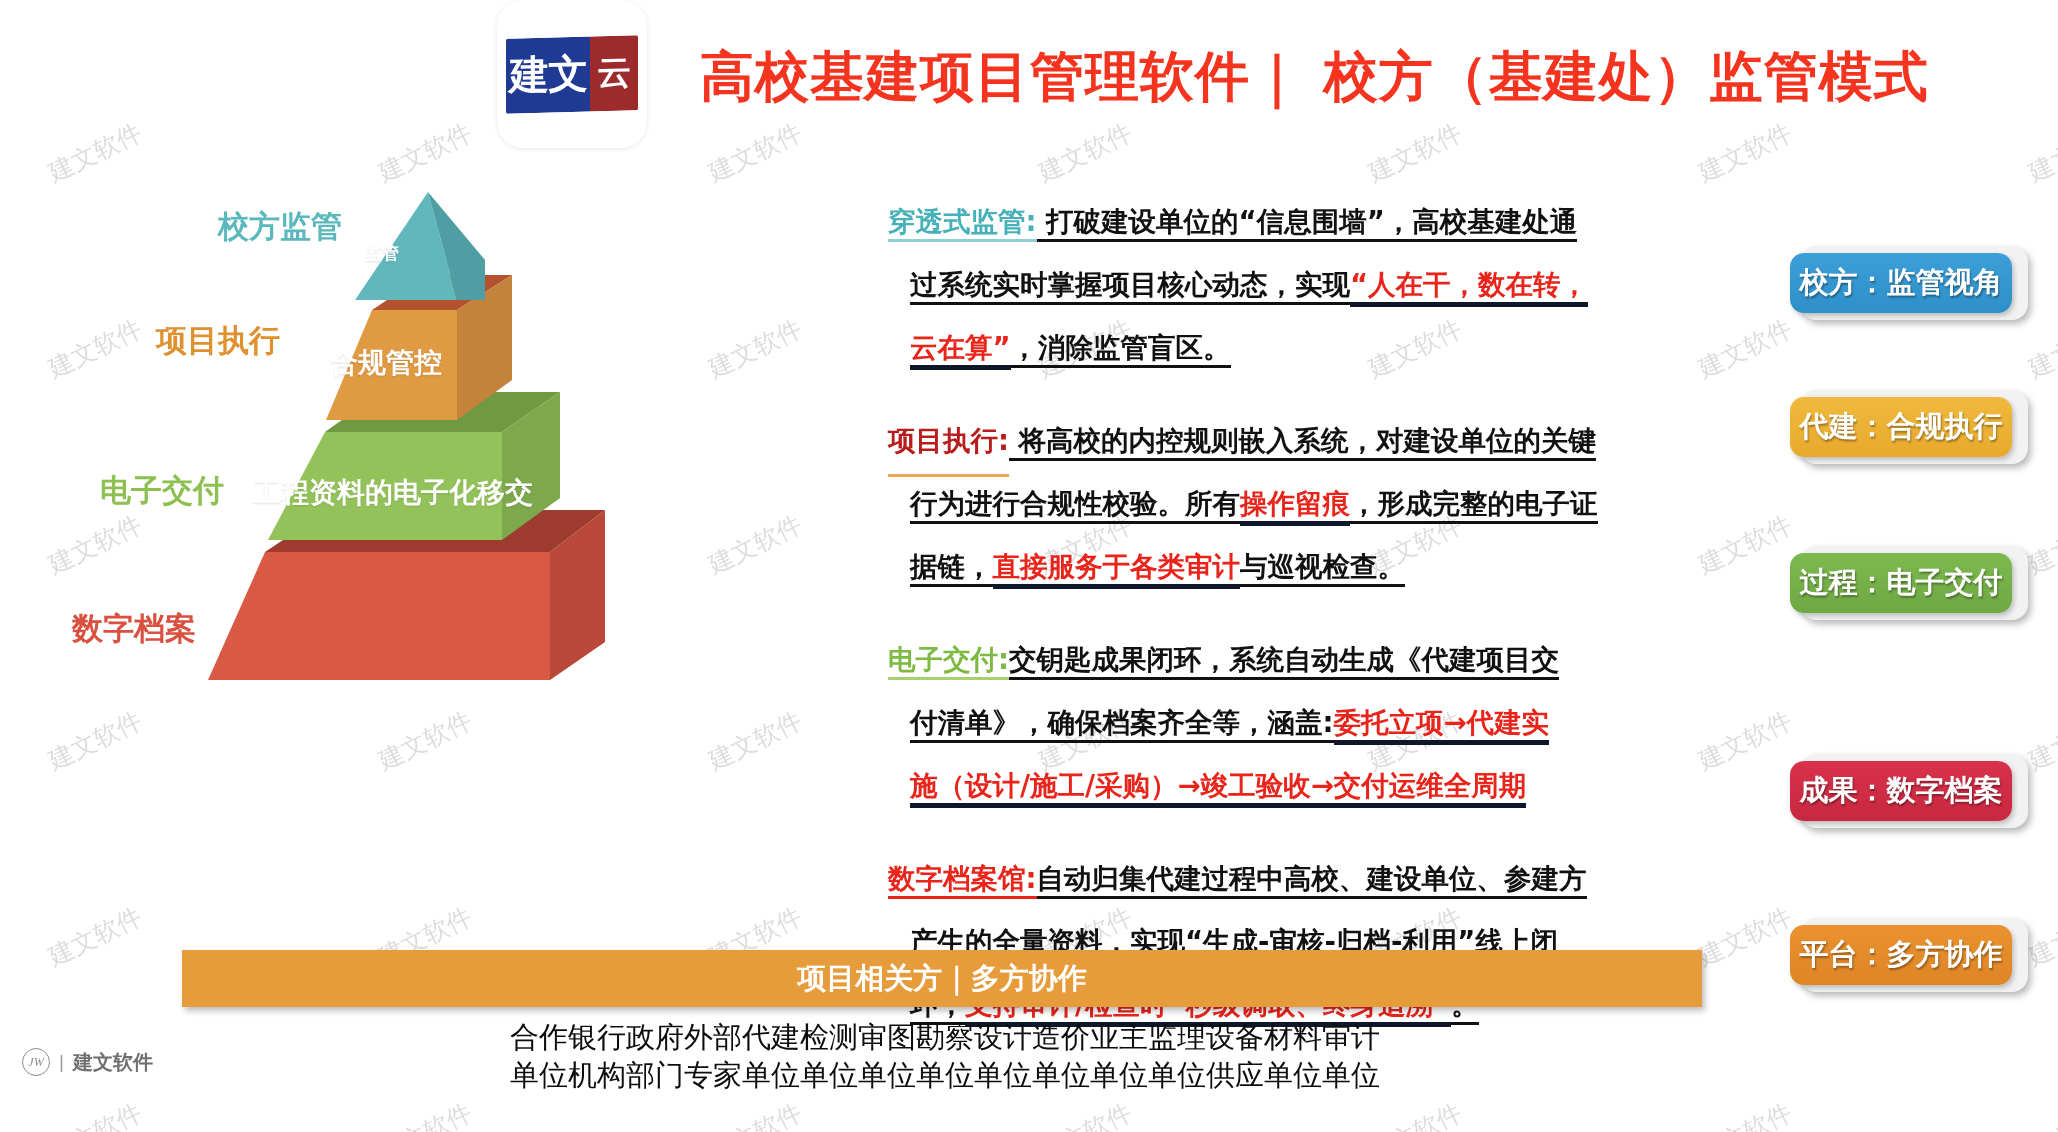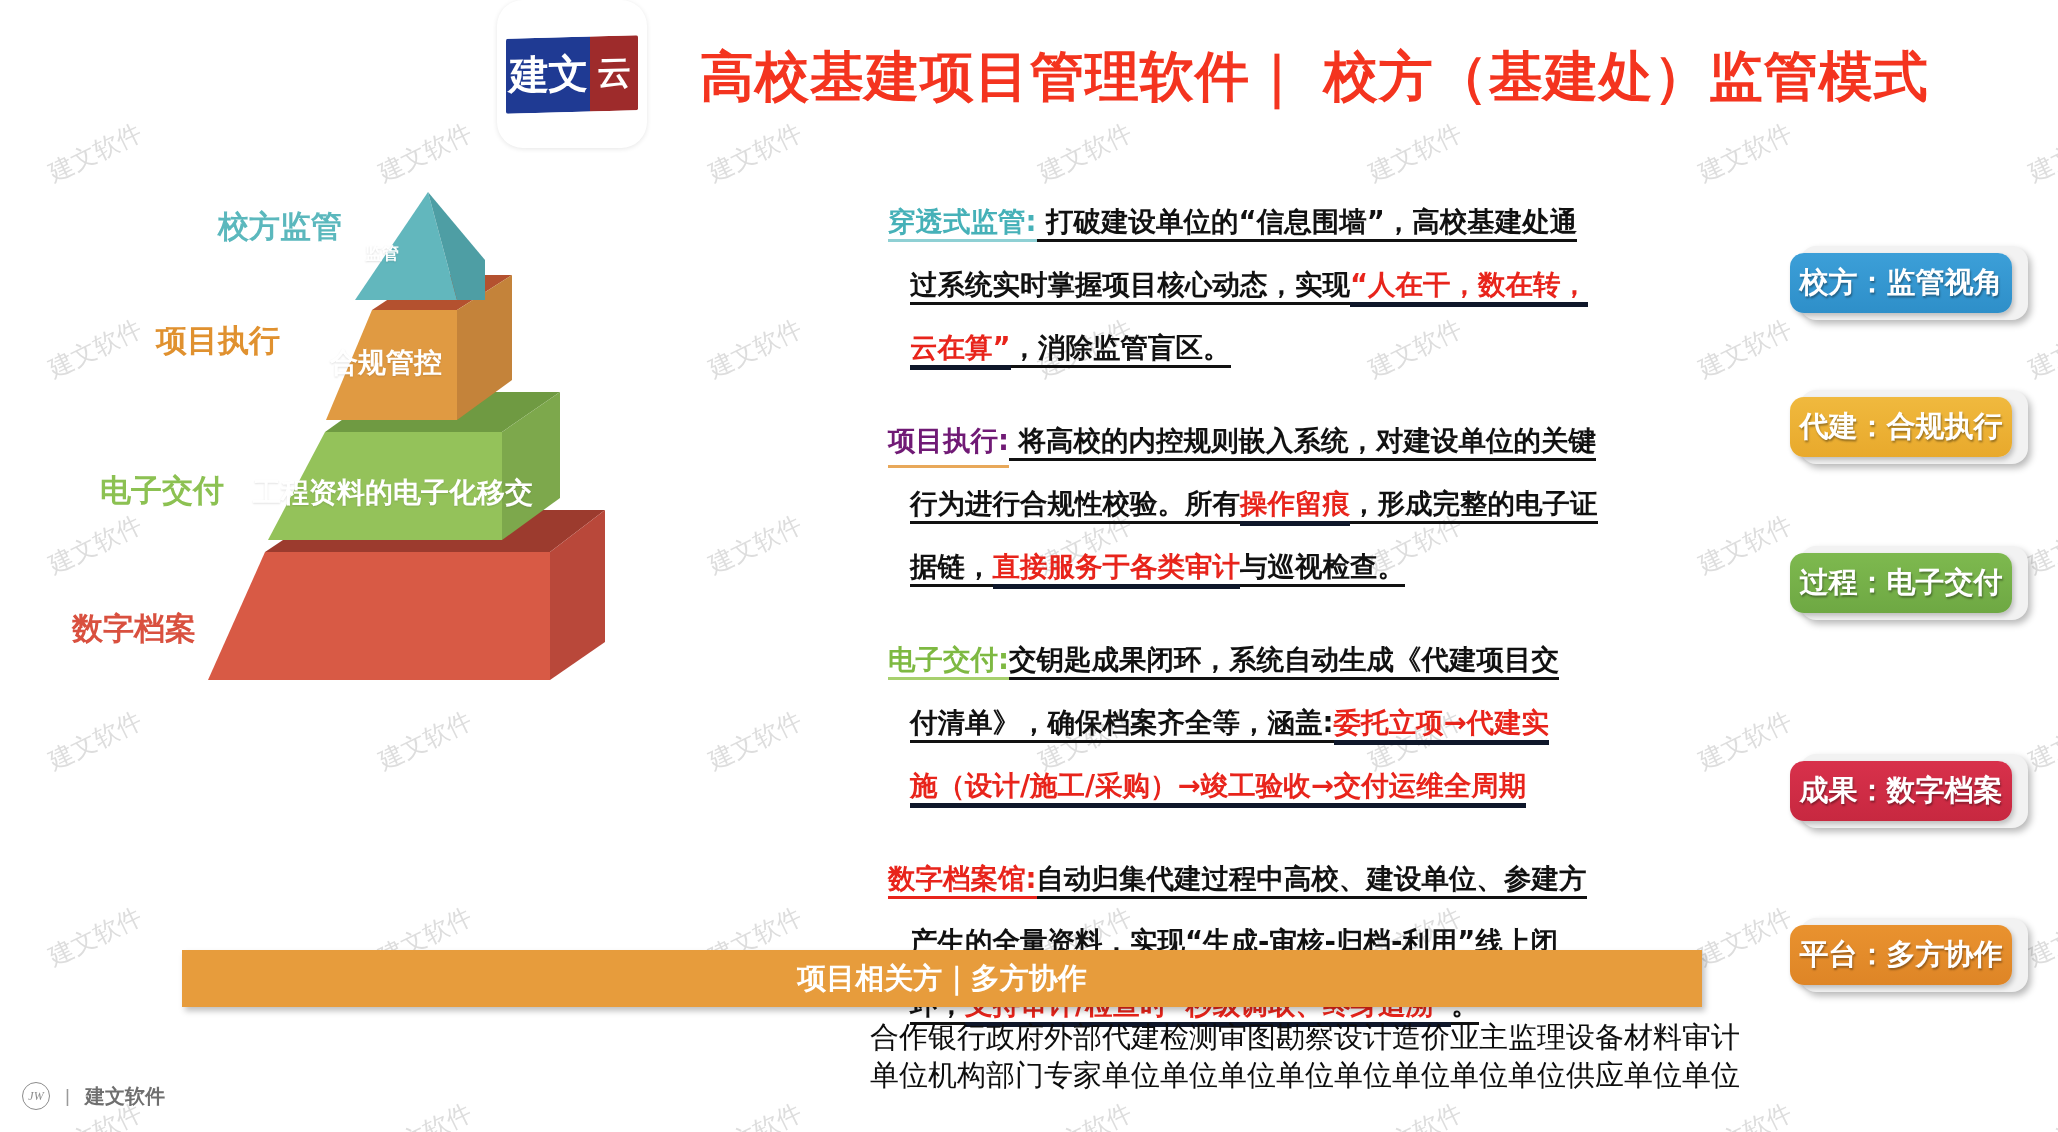--- a/index.html
+++ b/index.html
@@ -66,21 +66,21 @@
   #body-text{position:absolute;left:888px;top:190px;width:820px;z-index:12;}
   .para{margin-bottom:30px;}
   .para .line{
     font-size:27.5px;font-weight:bold;line-height:63px;white-space:nowrap;
     font-family:"DejaVu Sans","Liberation Sans",sans-serif;color:#111;
   }
   .para .line.indent{padding-left:22px;}
   .u-black{border-bottom:3px solid #111;padding-bottom:2px;}
   .u-red{color:#E8241B;border-bottom:5px solid #0f172a;padding-bottom:2px;}
   .lead-teal{color:#46B1B8;border-bottom:3px solid #8FD0D4;padding-bottom:2px;}
-  .lead-orange{color:#701a75;border-bottom:3px solid #E8A85A;padding-bottom:9px;}
+  .lead-orange{color:#b91c1c;border-bottom:3px solid #E8A85A;padding-bottom:18px;}
   .lead-green{color:#7EB942;border-bottom:3px solid #A7D06E;padding-bottom:2px;}
   .lead-red{color:#E8241B;border-bottom:3px solid #E8241B;padding-bottom:2px;}
 
   
   .badge{
     position:absolute;z-index:14;
     width:228px;height:74px;border-radius:16px;
     background:#f2f2f2;
     box-shadow:3px 4px 7px rgba(0,0,0,.28);
   }
@@ -100,29 +100,29 @@
     position:absolute;left:182px;top:950px;width:1520px;height:57px;
     background:#E79C3C;box-shadow:3px 4px 6px rgba(0,0,0,.25);z-index:12;
     display:flex;align-items:center;justify-content:center;
   }
   #bottom-bar span{
     color:#fff;font-size:29px;font-weight:bold;
     font-family:"DejaVu Sans","Liberation Sans",sans-serif;
   }
   #stakeholders{
     position:absolute;left:150px;top:1018px;width:1590px;z-index:12;
-    display:flex;justify-content:flex-end;align-items:flex-start;
+    display:flex;justify-content:center;align-items:flex-start;
   }
   .stake{
     text-align:center;color:#0d0d0d;font-size:29px;line-height:38px;
     font-family:"DejaVu Sans","Liberation Sans",sans-serif;white-space:nowrap;
   }
 
   
-  #footer{position:absolute;left:22px;top:1082px;display:flex;align-items:center;gap:15px;z-index:12;justify-content:center;}
+  #footer{position:absolute;left:22px;top:1048px;display:flex;align-items:center;gap:9px;z-index:12;justify-content:center;}
   #footer .jw{
     width:26px;height:26px;border:1.8px solid #8c8c8c;border-radius:50%;
     display:flex;align-items:center;justify-content:center;
     font-size:12px;font-style:italic;color:#8c8c8c;
     font-family:"Liberation Serif","DejaVu Serif",serif;
   }
   #footer .sep{color:#9a9a9a;font-size:19px;}
   #footer .txt{color:#6f6f6f;font-size:20px;font-weight:bold;
     font-family:"DejaVu Sans","Liberation Sans",sans-serif;}
 </style>

